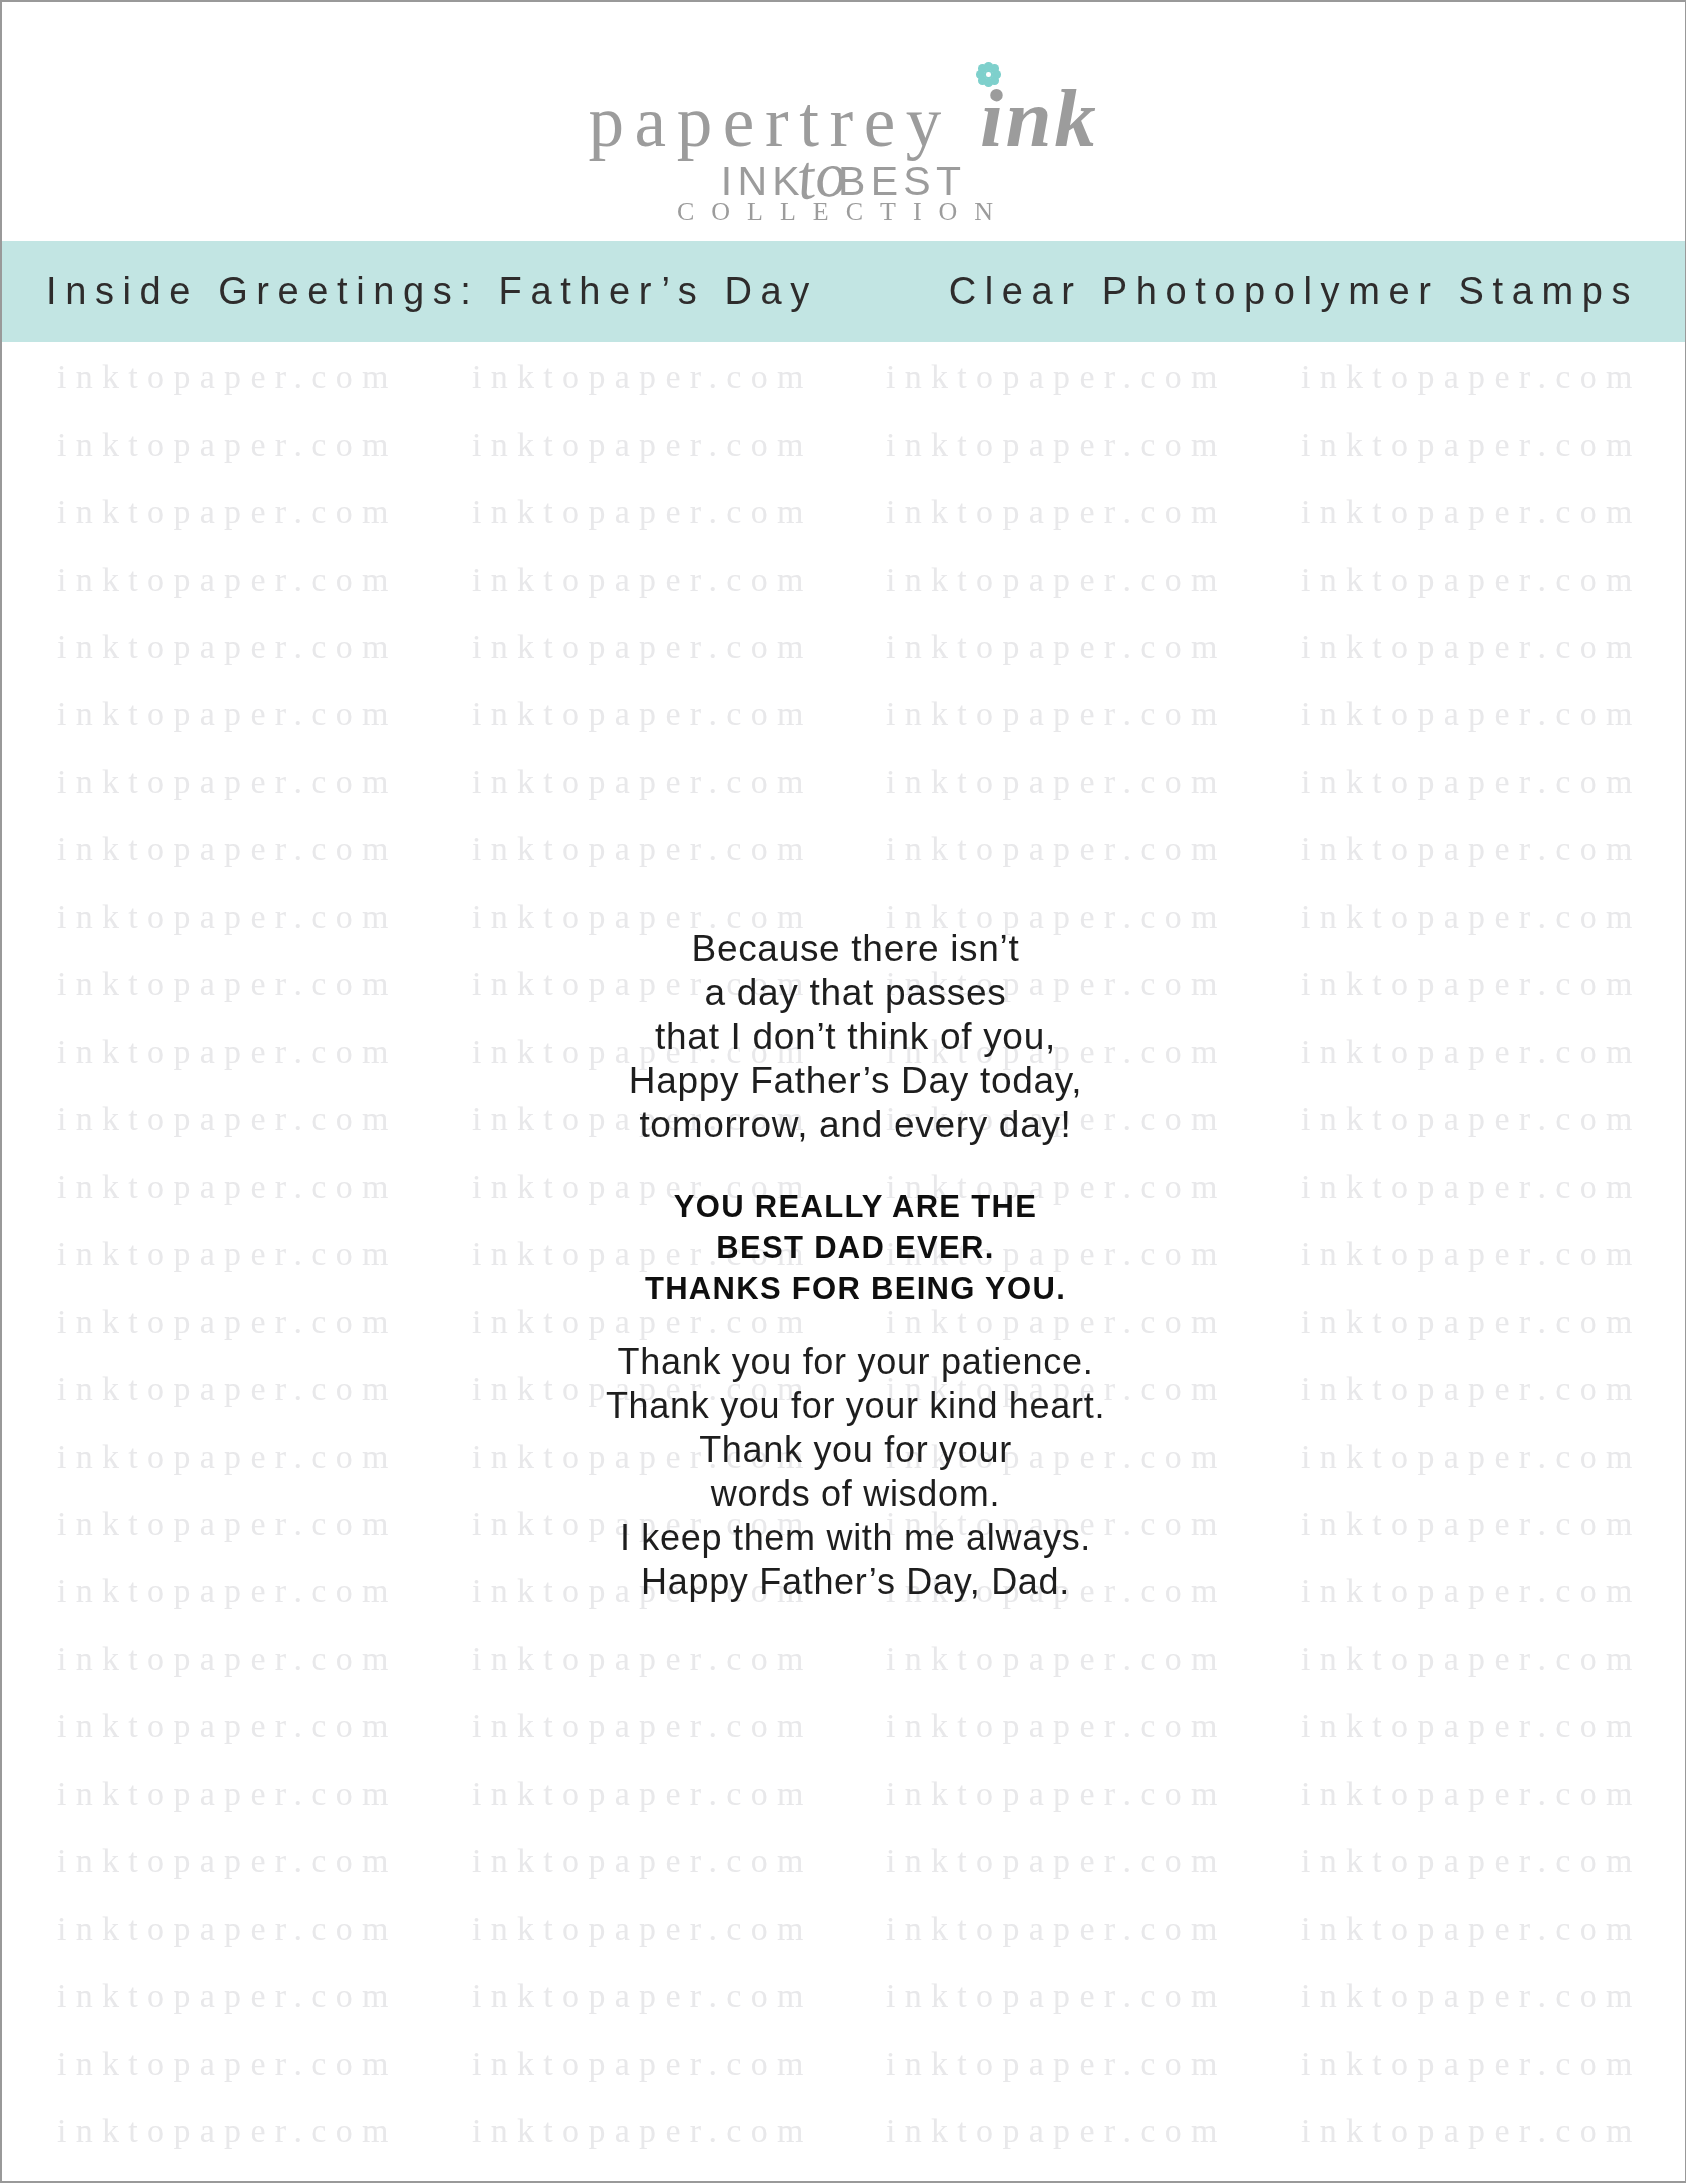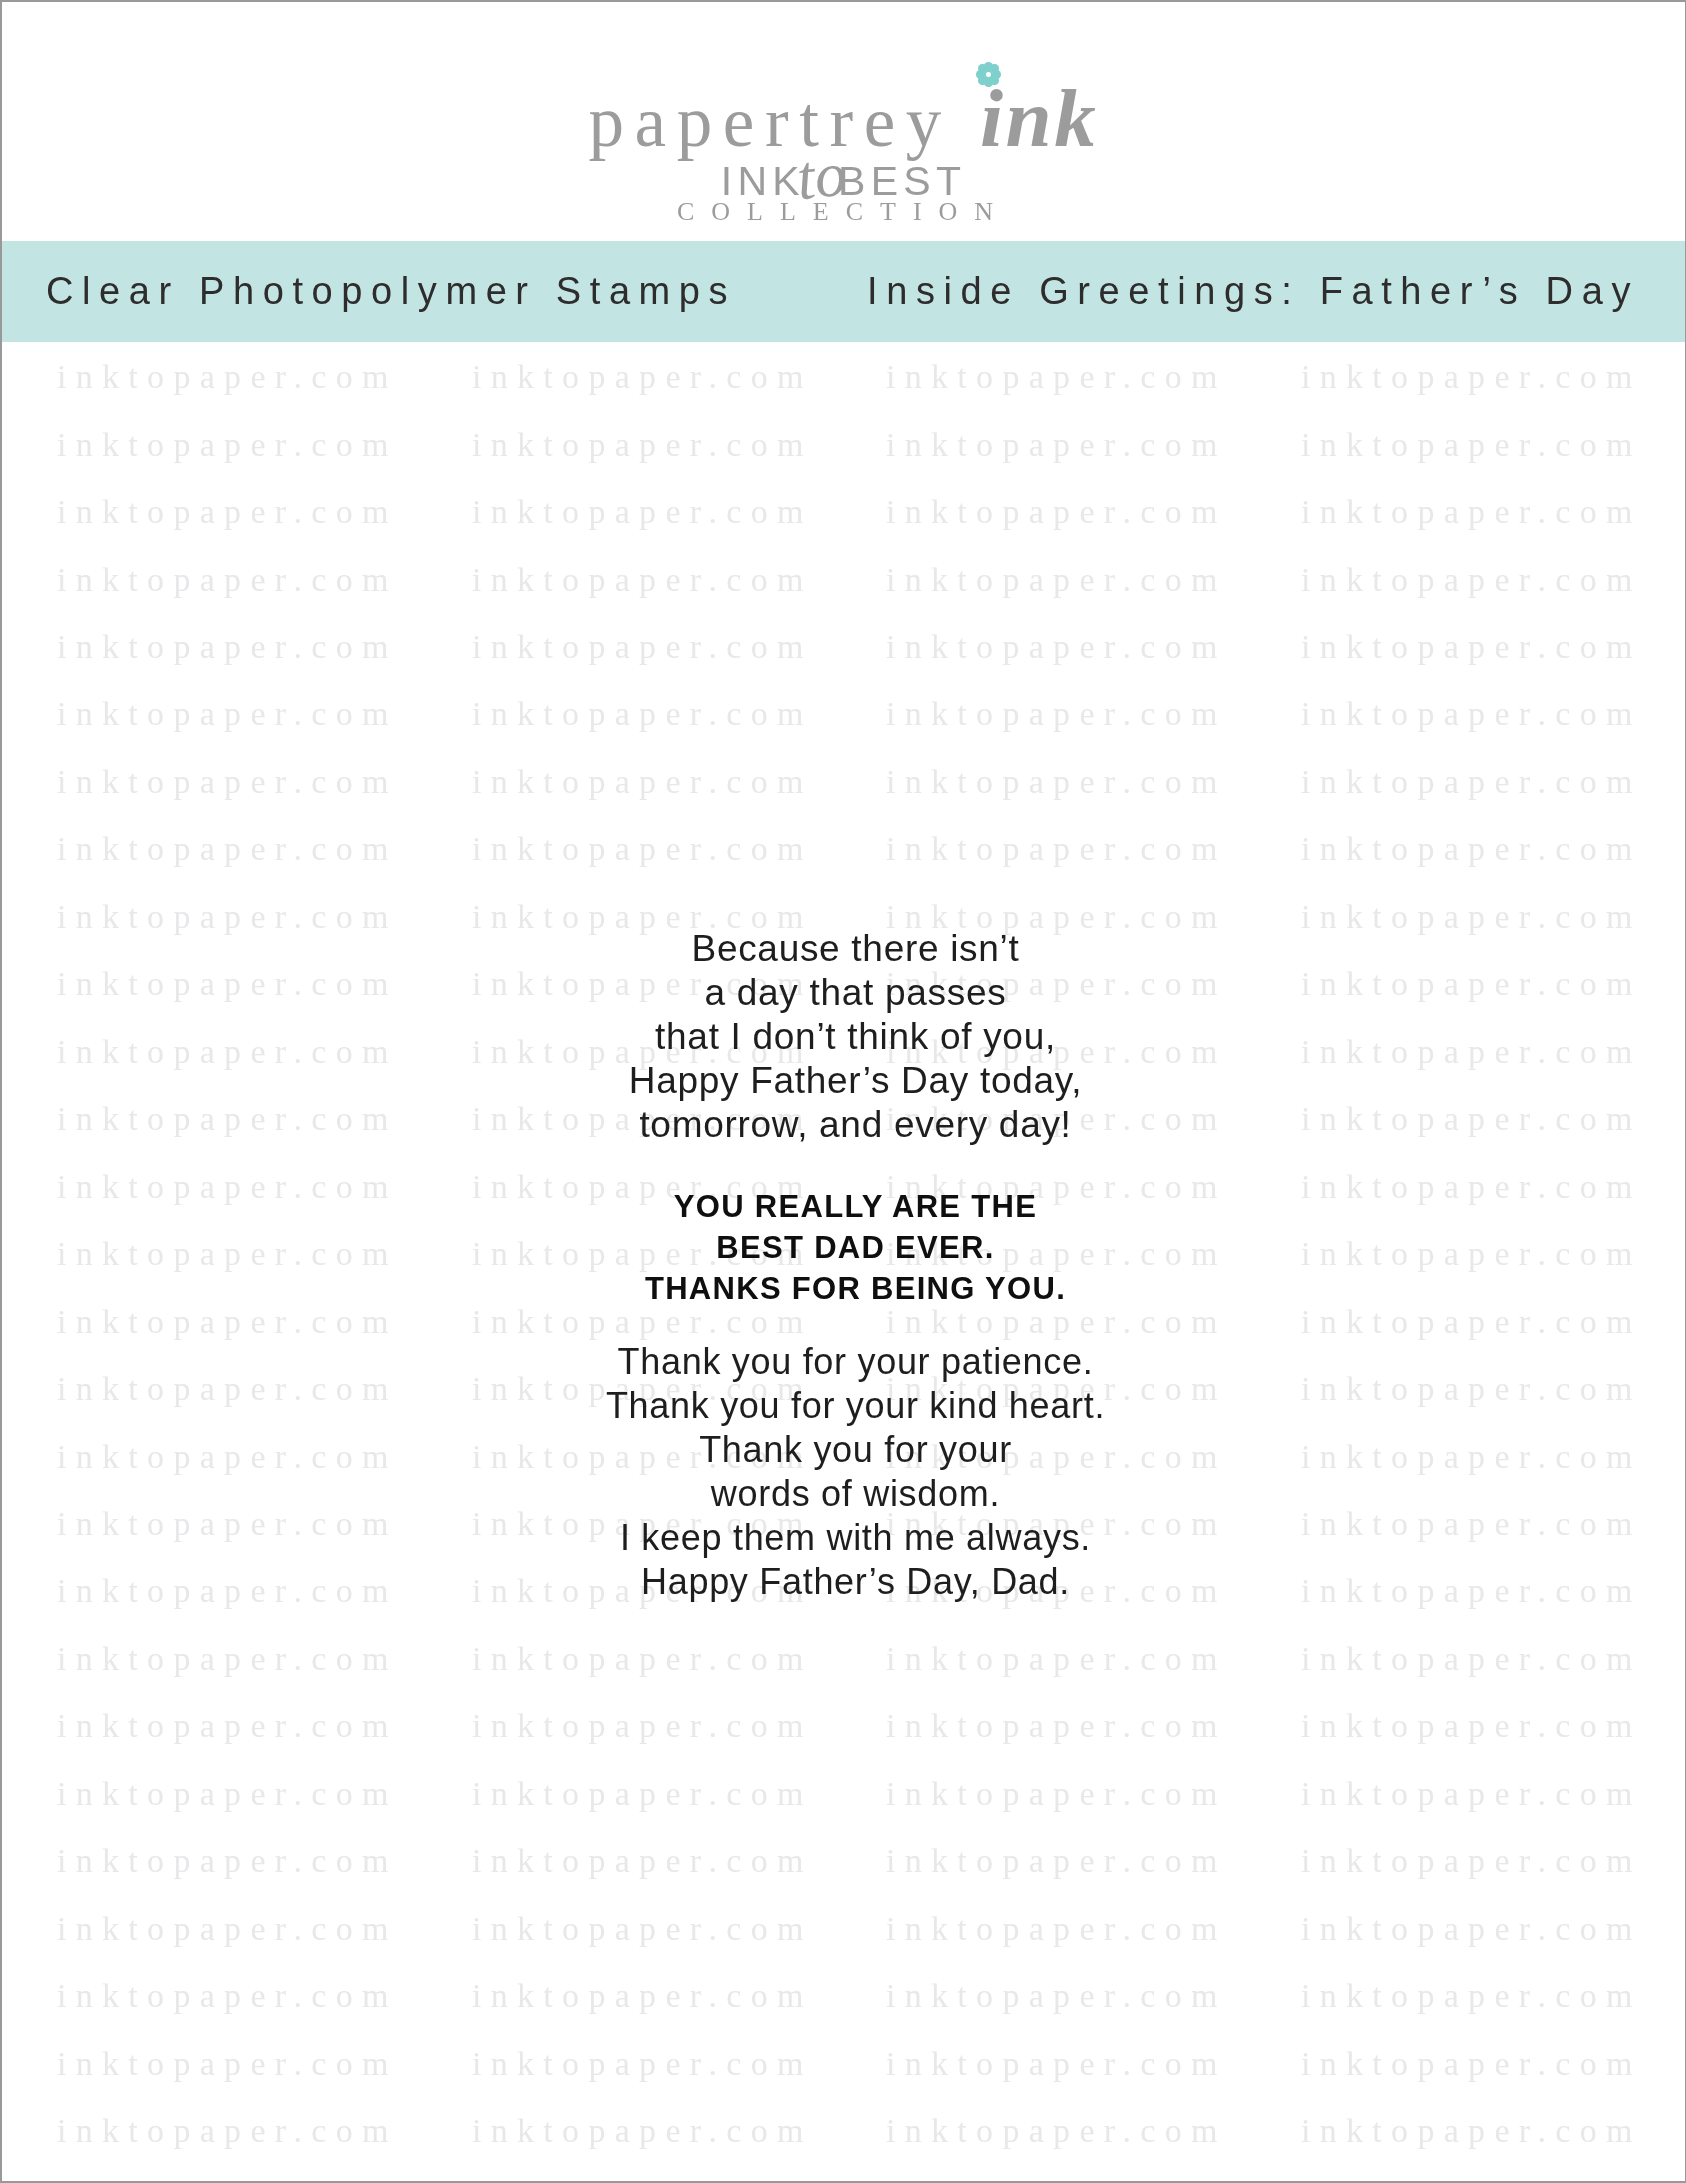--- a/index.html
+++ b/index.html
@@ -207,22 +207,22 @@
     </div>
     <div class="logo-sub">
       <span class="caps">INK</span>
       <span class="script-to">to</span>
       <span class="caps">BEST</span>
     </div>
     <div class="logo-collection">COLLECTION</div>
   </header>
 
   <div class="banner">
+    <span>Inside Greetings: Father’s Day</span>
     <span>Clear Photopolymer Stamps</span>
-    <span>Inside Greetings: Father’s Day</span>
   </div>
 
   <section id="stamps">
       <div class="stamp-block hand">
         <div class="line">Because there isn’t</div>
         <div class="line">a day that passes</div>
         <div class="line">that I don’t think of you,</div>
         <div class="line">Happy Father’s Day today,</div>
         <div class="line">tomorrow, and every day!</div>
       </div>

